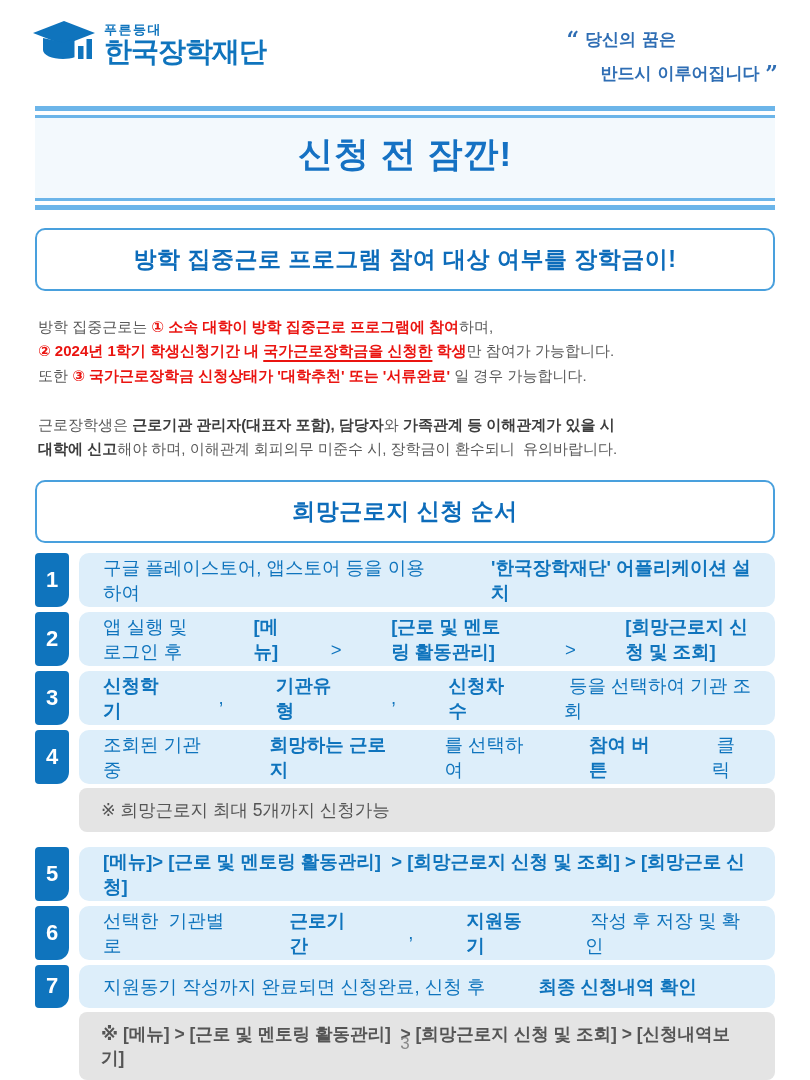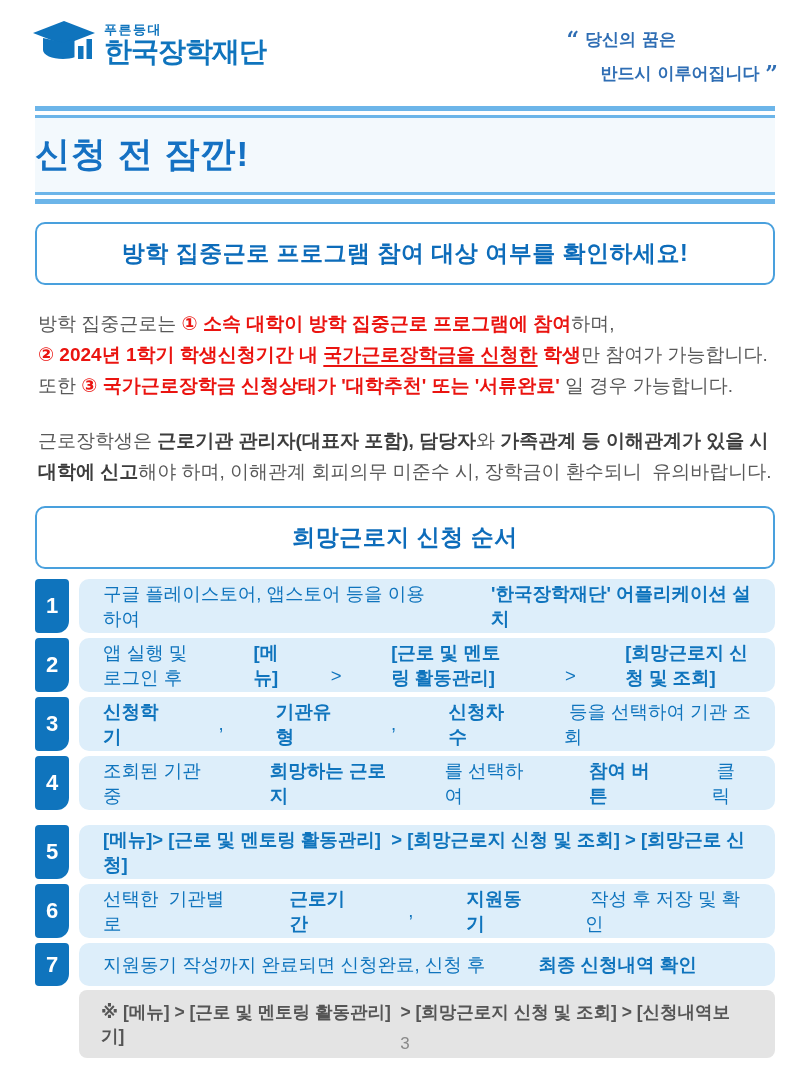--- a/index.html
+++ b/index.html
@@ -32,29 +32,29 @@
   .slogan{margin-top:6px;color:var(--slogan);font-family:"DejaVu Serif","Liberation Serif",serif;font-size:17px;font-weight:700;line-height:1.55;}
   .slogan .q{font-size:22px;font-weight:800;vertical-align:-2px;}
   .slogan-line2{padding-left:34px;}
 
   
   .banner{margin:16px 35px 0;}
   .rule{width:100%;}
   .rule.thick{height:5px;background:var(--rule);}
   .rule.thin{height:3px;background:var(--rule);}
   .rule.gap-above{margin-top:4px;}
-  .banner-body{background:var(--banner-bg);padding:13px 0 14px;}
+  .banner-body{background:var(--banner-bg);text-align:center;padding:13px 0 20px;}
   .banner-title{font-size:35px;font-weight:800;color:var(--banner-title);letter-spacing:1px;}
 
   
   .heading-box{margin:18px 35px 0;border:2px solid var(--box-border);border-radius:10px;text-align:center;padding:14px 8px;}
   .heading-text{font-size:23px;font-weight:800;color:var(--box-title);letter-spacing:0.5px;}
 
   
-  .body-text{margin:24px 38px 0;font-size:19px;color:var(--body-text);line-height:1.62;}
+  .body-text{margin:24px 38px 0;font-size:15px;color:var(--body-text);line-height:1.62;}
   .para + .para{margin-top:25px;}
   .seg{white-space:pre-wrap;}
   .seg.b{font-weight:800;}
   .seg.db{font-weight:800;color:var(--dark-bold);}
   .seg.rb{color:var(--red);font-weight:800;}
   .seg.rbu{color:var(--red);font-weight:800;text-decoration:underline;text-decoration-thickness:2px;text-underline-offset:4px;}
 
   
   .steps{margin:10px 35px 0;}
   .step-row{display:flex;align-items:stretch;gap:10px;margin-top:5px;}
@@ -96,21 +96,21 @@
     <div class="rule thick"></div>
     <div class="rule thin gap-above"></div>
     <div class="banner-body">
       <span class="banner-title">신청 전 잠깐!</span>
     </div>
     <div class="rule thin"></div>
     <div class="rule thick gap-above"></div>
   </div>
 
   <div class="heading-box">
-    <span class="heading-text">방학 집중근로 프로그램 참여 대상 여부를 확인하세요!</span>
+    <span class="heading-text">방학 집중근로 프로그램 참여 대상 여부를 장학금이!</span>
   </div>
 
   <div class="body-text">
     <div class="para">
         <div class="line"><span class="seg ">방학 집중근로는 </span><span class="seg rb">① 소속 대학이 방학 집중근로 프로그램에 참여</span><span class="seg ">하며,</span></div>
         <div class="line"><span class="seg rb">② 2024년 1학기 학생신청기간 내 </span><span class="seg rbu">국가근로장학금을 신청한</span><span class="seg rb"> 학생</span><span class="seg ">만 참여가 가능합니다.</span></div>
         <div class="line"><span class="seg ">또한 </span><span class="seg rb">③ 국가근로장학금 신청상태가 '대학추천' 또는 '서류완료'</span><span class="seg "> 일 경우 가능합니다.</span></div>
       </div>
     <div class="para">
         <div class="line"><span class="seg ">근로장학생은 </span><span class="seg db">근로기관 관리자(대표자 포함), 담당자</span><span class="seg ">와 </span><span class="seg db">가족관계 등 이해관계가 있을 시</span></div>
@@ -155,20 +155,23 @@
       <div class="step-row">
         <div class="step-badge">4</div>
         <div class="step-bar">
           <span class="seg ">조회된 기관 중 </span>
           <span class="seg b">희망하는 근로지</span>
           <span class="seg ">를 선택하여 </span>
           <span class="seg b">참여 버튼</span>
           <span class="seg "> 클릭</span>
         </div>
       </div>
+      <div class="step-note">
+        <span class="seg ">※ 희망근로지 최대 5개까지 신청가능</span>
+      </div>
       <div class="step-row group-break">
         <div class="step-badge">5</div>
         <div class="step-bar">
           <span class="seg b">[메뉴]&gt; [근로 및 멘토링 활동관리]  &gt; [희망근로지 신청 및 조회] &gt; [희망근로 신청]</span>
         </div>
       </div>
       <div class="step-row">
         <div class="step-badge">6</div>
         <div class="step-bar">
           <span class="seg ">선택한  기관별로 </span>

